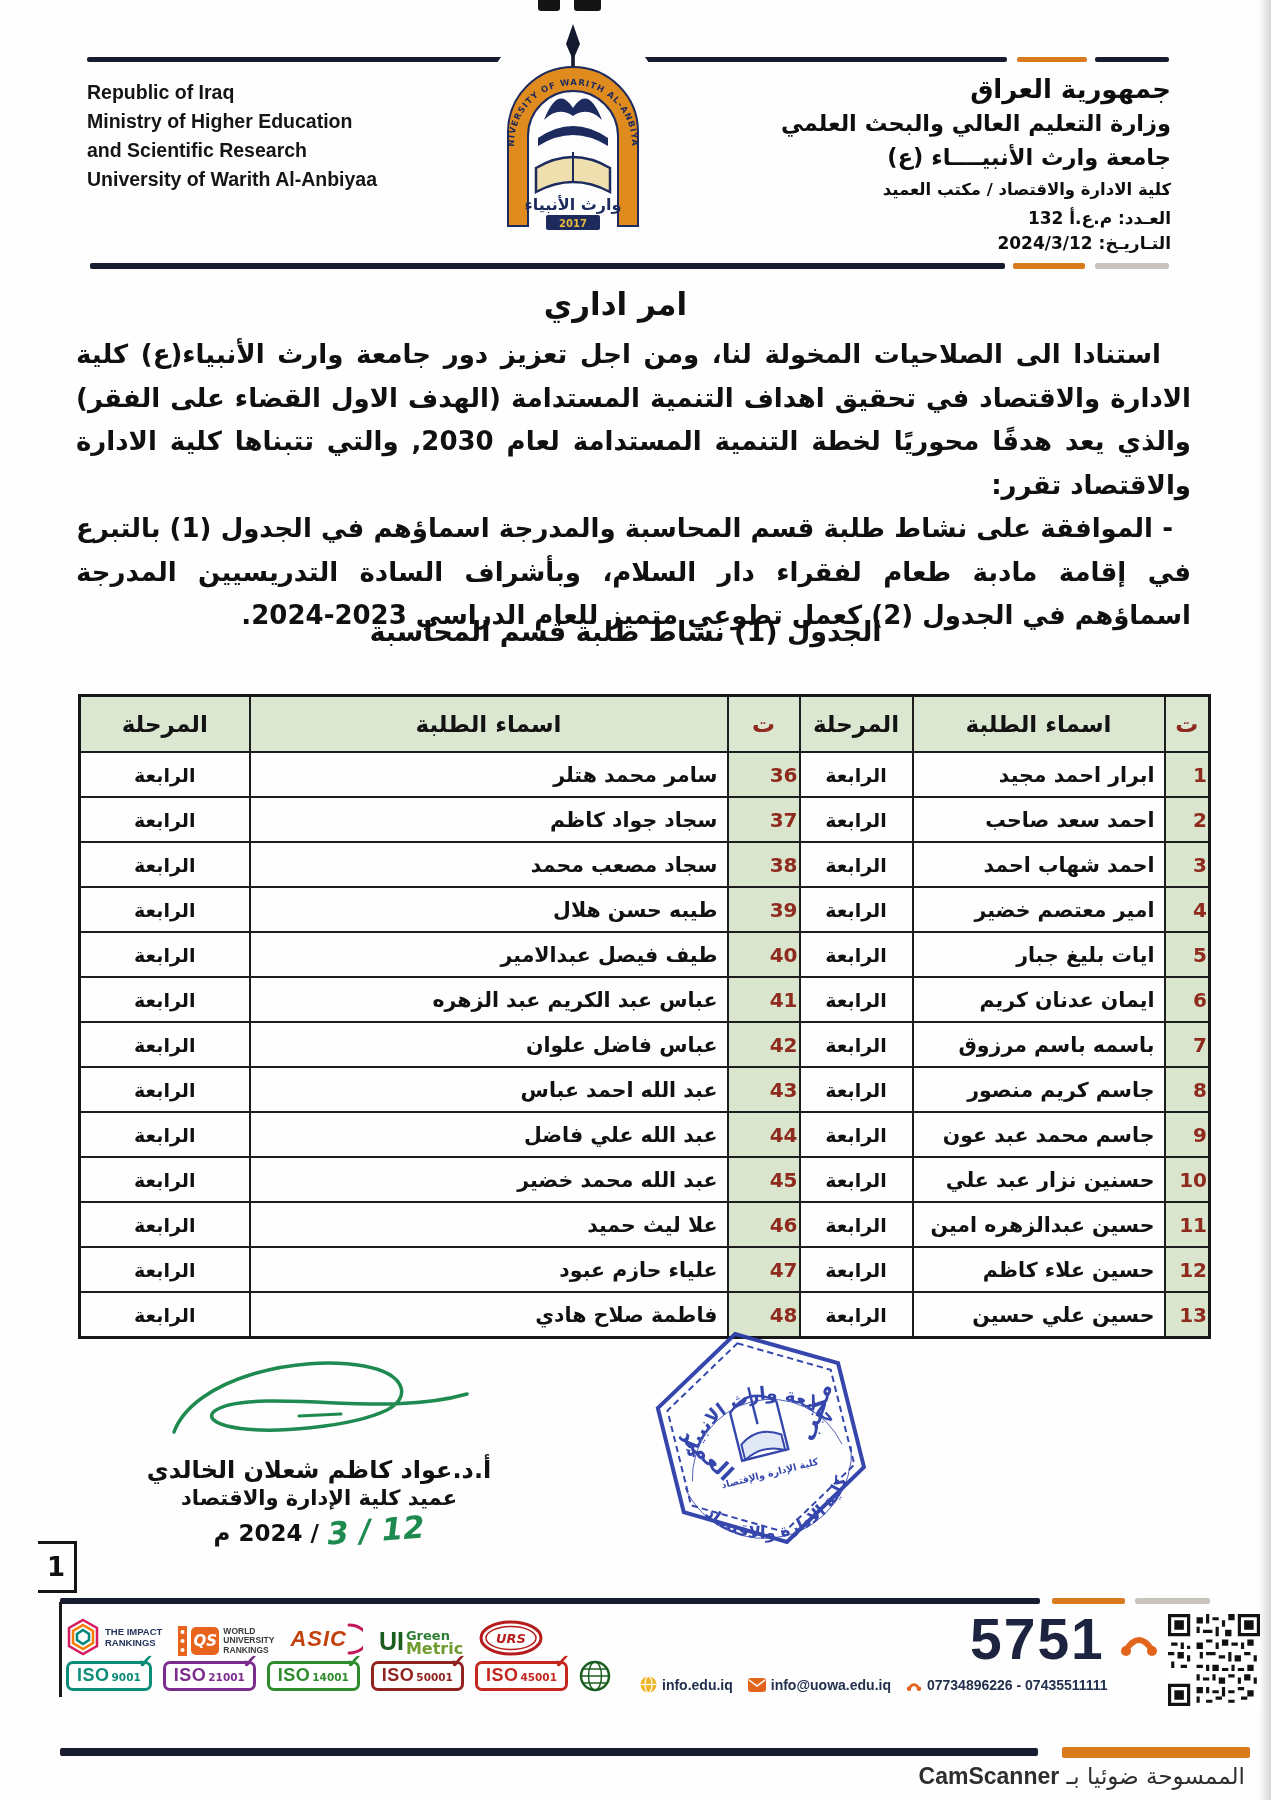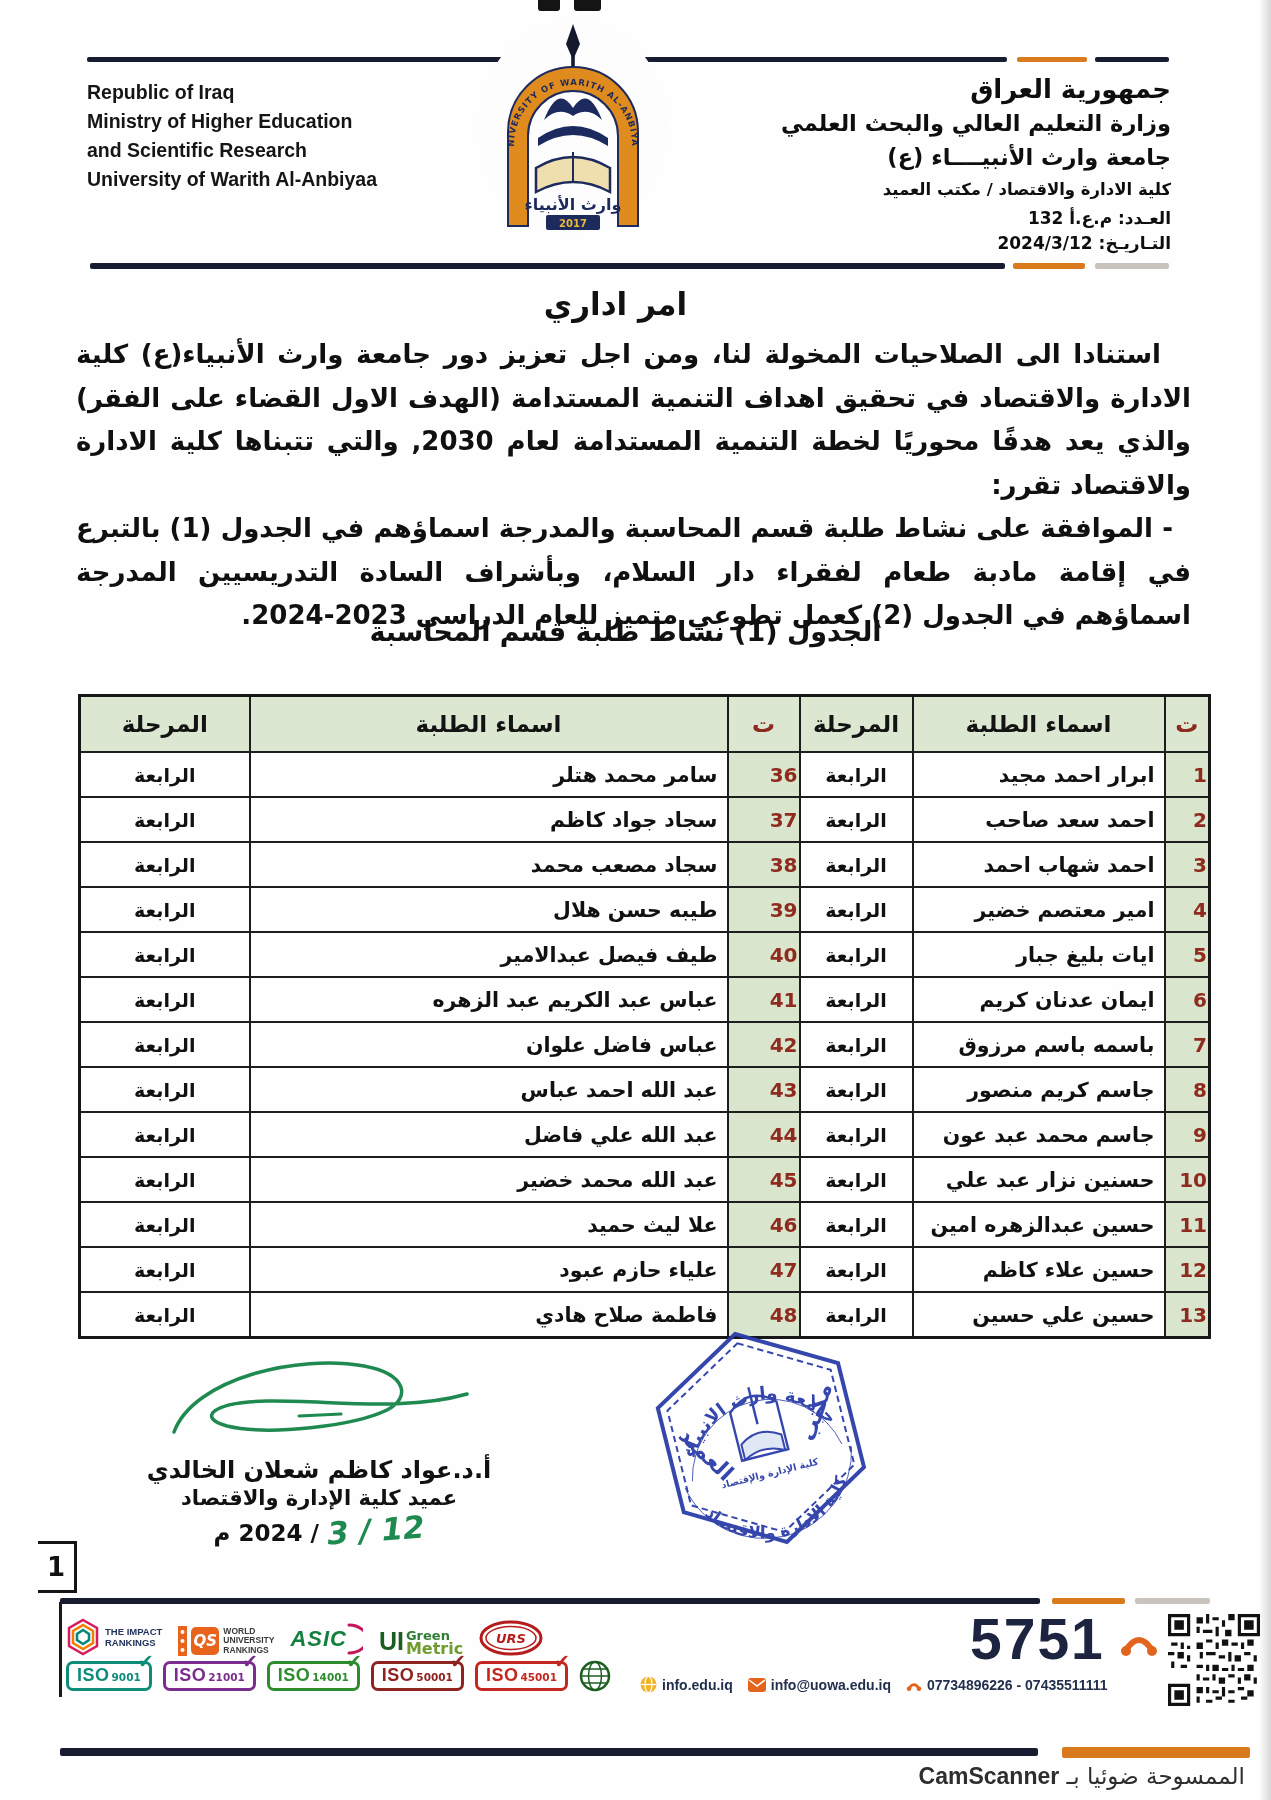--- a/index.html
+++ b/index.html
@@ -67,21 +67,21 @@
   .footer-left-edge{position:absolute;left:59px;top:1602px;width:3px;height:95px;background:#1a1a1a;}
   .logos{position:absolute;left:66px;top:1610px;width:565px;}
   .logos-row{display:flex;align-items:flex-end;gap:16px;height:46px;}
   .lbl-2line{font-size:9.5px;font-weight:bold;color:#24335c;line-height:11px;
        font-family:"Liberation Sans","DejaVu Sans",sans-serif;}
   .qs-box{width:28px;height:28px;background:#e8641c;border-radius:5px;color:#fff;
        display:flex;align-items:center;justify-content:center;font-size:15px;font-weight:bold;font-style:italic;}
   .wur{font-size:8.5px;font-weight:bold;color:#3a3a3a;line-height:9.5px;
        font-family:"Liberation Sans","DejaVu Sans",sans-serif;}
   .asic-wrap{display:flex;align-items:center;}
-  .asic{font-size:22px;font-weight:bold;font-style:italic;color:#15803d;letter-spacing:1px;
+  .asic{font-size:22px;font-weight:bold;font-style:italic;color:#c2410c;letter-spacing:1px;
        font-family:"Liberation Sans","DejaVu Sans",sans-serif;}
   .ui{font-size:25px;font-weight:bold;color:#1b5e20;font-family:"Liberation Sans",sans-serif;}
   .uim{line-height:13px;margin-left:2px;}
   .uim .g{font-size:13px;font-weight:bold;color:#2e7d32;}
   .uim .m{font-size:16px;font-weight:bold;color:#6f9b2f;}
   .iso-row{display:flex;align-items:center;gap:11px;margin-top:4px;}
   .iso-badge{position:relative;border:3px solid;border-radius:7px;padding:1px 8px 2px;
        display:flex;align-items:baseline;gap:2px;background:#fff;}
   .iso-word{font-size:18px;font-weight:bold;letter-spacing:.5px;
        font-family:"Liberation Sans","DejaVu Sans",sans-serif;}

